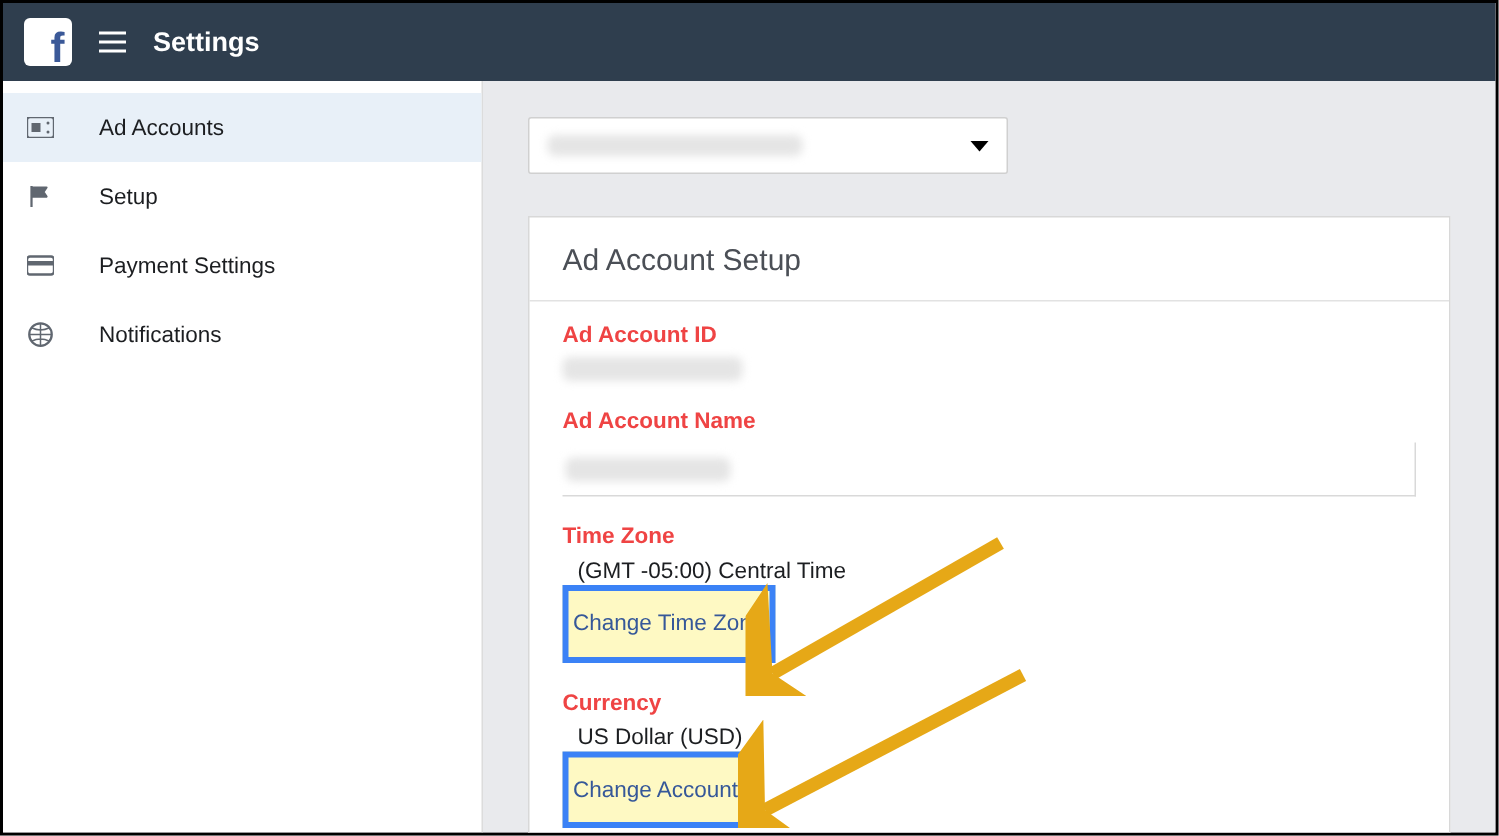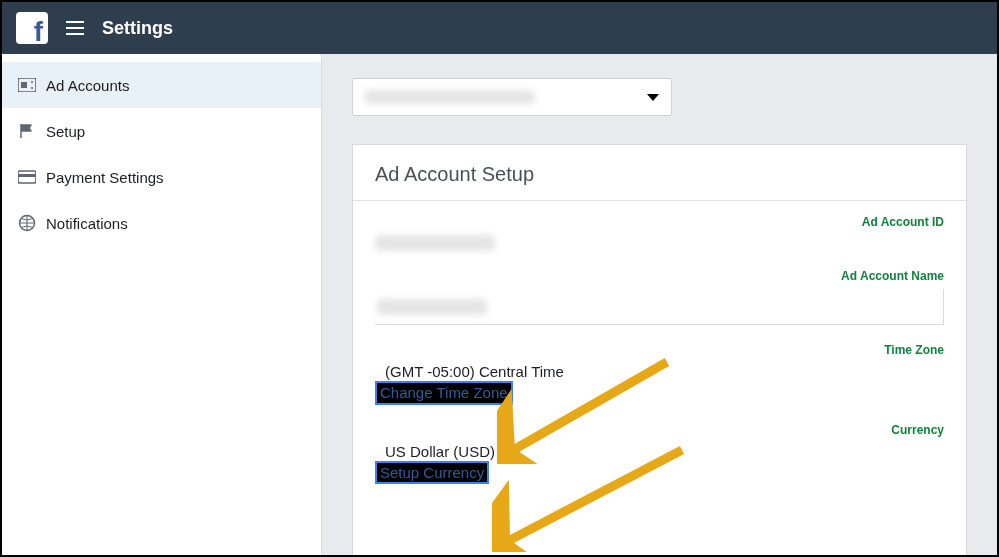--- a/index.html
+++ b/index.html
@@ -63,21 +63,21 @@
     background: #fff;
     border-right: 1px solid #dcdcdc;
     padding-top: 8px;
   }
   .sidebar-item {
     display: flex;
     align-items: center;
     height: 46px;
     padding: 0 14px;
     cursor: pointer;
-    gap: 8px;
+    gap: 28px;
     font-size: 15px;
     color: #1c1e21;
   }
   .sidebar-item.active {
     background: #e8f0f8;
   }
   .sb-icon {
     width: 22px;
     height: 22px;
     display: flex;
@@ -129,38 +129,37 @@
     font-weight: 400;
     color: #4b4f56;
   }
   .card-body {
     padding: 14px 22px 24px;
     display: flex;
     flex-direction: column;
     gap: 18px;
   }
   .field-label {
-    font-size: 12px;
+    font-size: 15px;
     font-weight: 700;
-    color: #15803d;
+    color: #ef4444;
     margin-bottom: 6px;
-    text-align: right;
   }
   .field-value {
     font-size: 15px;
     color: #1c1e21;
     margin-left: 10px;
   }
   .change-link {
     display: inline-block;
     font-size: 15px;
     color: #365899;
-    background: #000000;
-    border: 2px solid #3b82f6;
-    padding: 0 3px;
+    background: #fef9c3;
+    border: 4px solid #3b82f6;
+    padding: 12px 3px;
     line-height: 1.3;
     cursor: pointer;
     margin-top: 1px;
   }
   .input-frame {
     border: 1px solid #d9d9d9;
     height: 36px;
     margin-top: 4px;
     border-left: none;
     border-top: none;
@@ -249,21 +248,21 @@
           </div>
         </div>
         <div>
           <div class="field-label">Time Zone</div>
           <div class="field-value">(GMT -05:00) Central Time</div>
           <span class="change-link">Change Time Zone</span>
         </div>
         <div>
           <div class="field-label">Currency</div>
           <div class="field-value">US Dollar (USD)</div>
-          <span class="change-link">Setup Currency</span>
+          <span class="change-link">Change Accounts</span>
         </div>
       </div>
     </div>
 
     <svg class="arrow-svg" style="left:175px; top:300px;" width="180" height="110" viewBox="0 0 180 110">
       <defs>
         <marker id="ah1" markerWidth="14" markerHeight="14" refX="3" refY="6" orient="auto">
           <path d="M0,0 L12,6 L0,12 L3,6 Z" fill="#e6a817"></path>
         </marker>
       </defs>

